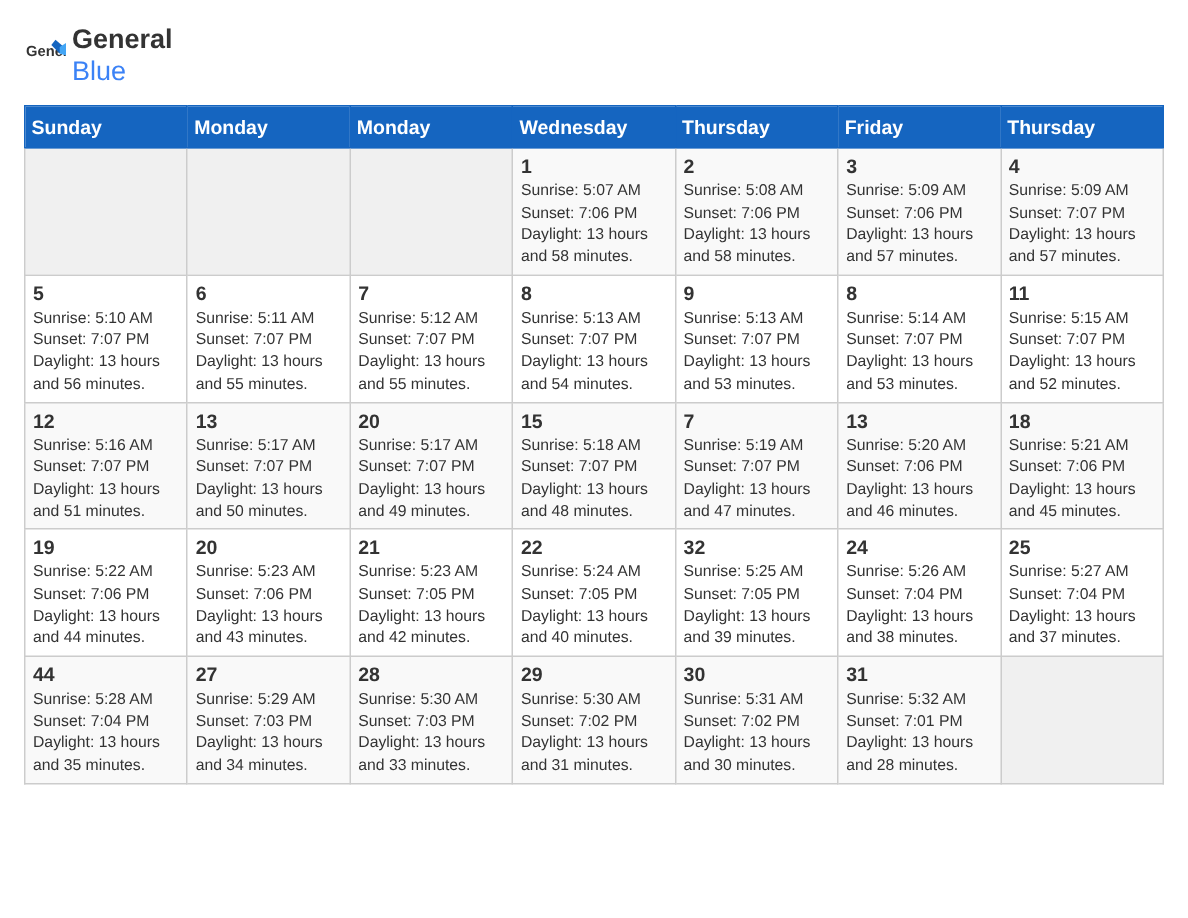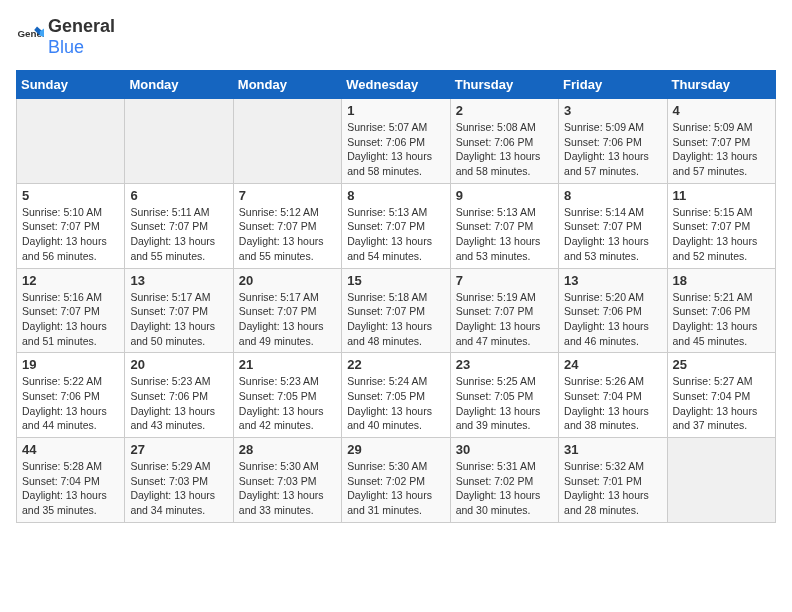--- a/index.html
+++ b/index.html
@@ -210,21 +210,21 @@
         </td>
         <td>
           <span class="day-number">21</span>
           <div class="day-info">Sunrise: 5:23 AM<br>Sunset: 7:05 PM<br>Daylight: 13 hours and 42 minutes.</div>
         </td>
         <td>
           <span class="day-number">22</span>
           <div class="day-info">Sunrise: 5:24 AM<br>Sunset: 7:05 PM<br>Daylight: 13 hours and 40 minutes.</div>
         </td>
         <td>
-          <span class="day-number">23</span>
+          <span class="day-number">32</span>
           <div class="day-info">Sunrise: 5:25 AM<br>Sunset: 7:05 PM<br>Daylight: 13 hours and 39 minutes.</div>
         </td>
         <td>
           <span class="day-number">24</span>
           <div class="day-info">Sunrise: 5:26 AM<br>Sunset: 7:04 PM<br>Daylight: 13 hours and 38 minutes.</div>
         </td>
         <td>
           <span class="day-number">25</span>
           <div class="day-info">Sunrise: 5:27 AM<br>Sunset: 7:04 PM<br>Daylight: 13 hours and 37 minutes.</div>
         </td>

